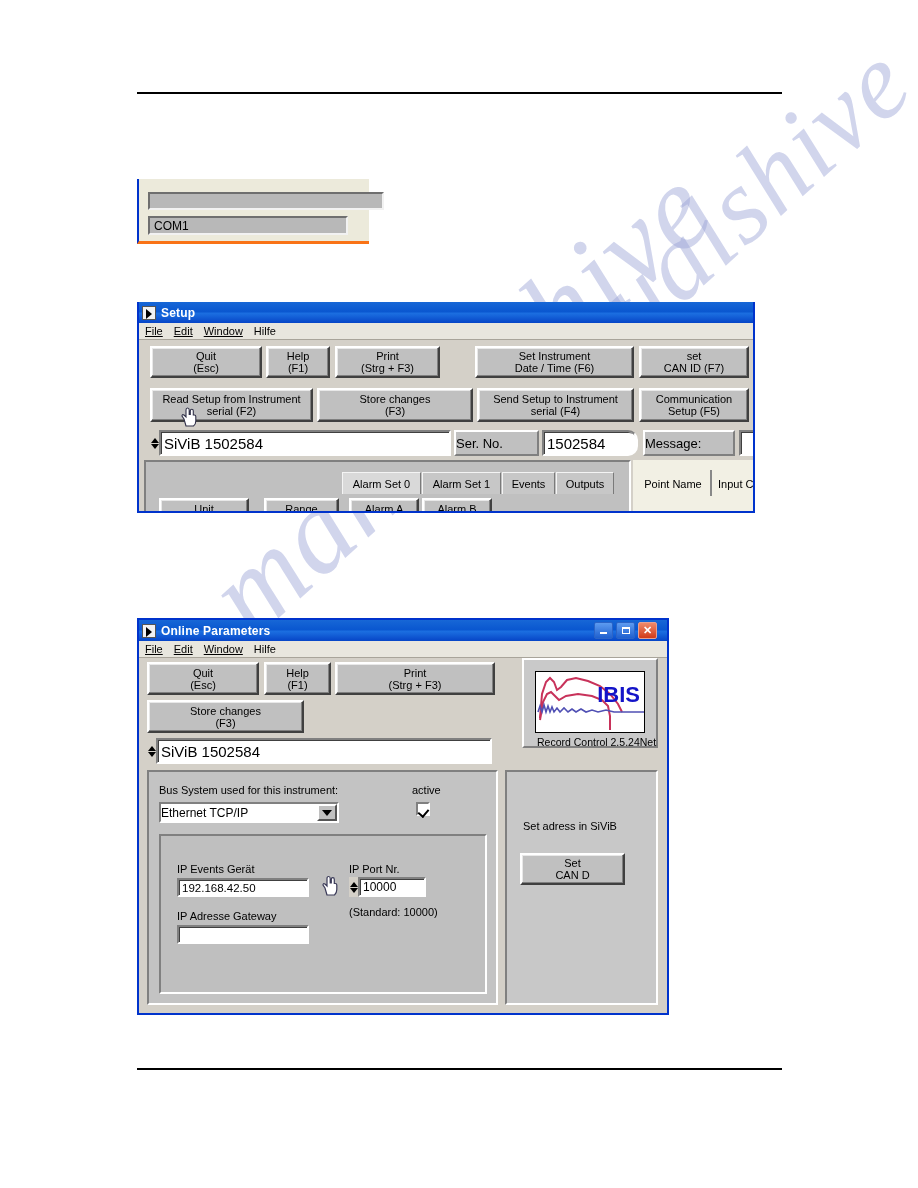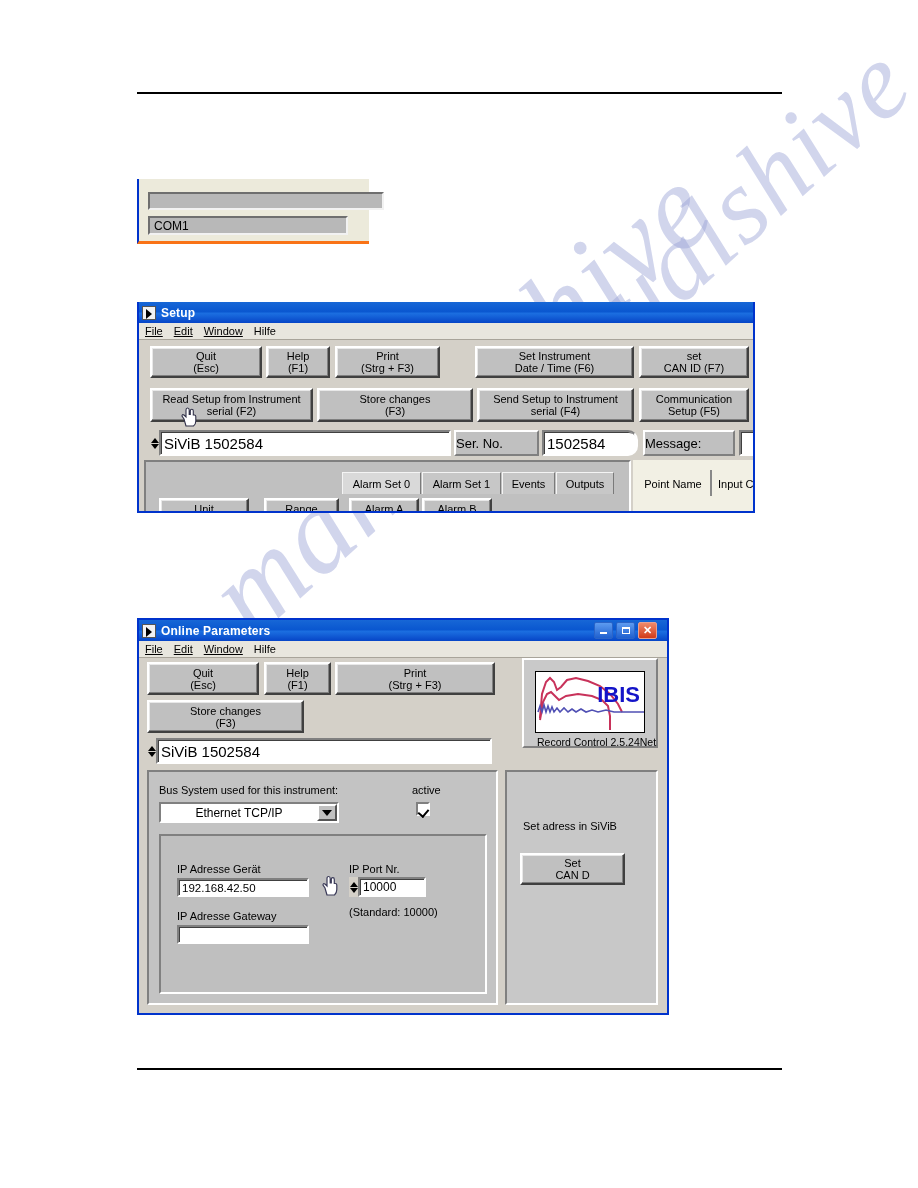--- a/index.html
+++ b/index.html
@@ -212,21 +212,21 @@
   }
 
   
   .combo {
     background:#fff;
     border-top:2px solid #808080; border-left:2px solid #808080;
     border-right:2px solid #ffffff; border-bottom:2px solid #ffffff;
     display:flex; align-items:center;
     font-size:12px;
   }
-  .combo .txt { flex:1 1 auto; text-align:center; }
+  .combo .txt { flex:1 1 auto; }
   .combo .arrowbtn {
     width:20px; height:100%;
     background:#c0c0c0;
     border-top:2px solid #fff; border-left:2px solid #fff;
     border-right:2px solid #555; border-bottom:2px solid #555;
     display:flex; align-items:center; justify-content:center;
     flex:none;
   }
   .combo .arrowbtn i {
     width:0;height:0;border-left:5px solid transparent;border-right:5px solid transparent;
@@ -454,21 +454,21 @@
     <span class="txt">Ethernet TCP/IP</span>
     <span class="arrowbtn">
         <i></i>
       </span>
   </div>
   <div class="lbl" style="position:absolute;left:273px;top:164px;">active</div>
   <div class="checkbox" style="position:absolute;left:277px;top:182px;"></div>
 
   <div class="panel" style="position:absolute;left:20px;top:214px;width:328px;height:160px;background:#bfbfbf;"></div>
 
-  <div class="lbl" style="position:absolute;left:38px;top:243px;">IP Adresse Gerät</div>
+  <div class="lbl" style="position:absolute;left:38px;top:243px;">IP Events Gerät</div>
   <div class="field" style="position:absolute;left:38px;top:258px;width:132px;height:19px;font-size:11.5px;">
     <span>192.168.42.50</span>
   </div>
 
   <div class="lbl" style="position:absolute;left:38px;top:290px;">IP Adresse Gateway</div>
   <div class="field" style="position:absolute;left:38px;top:305px;width:132px;height:19px;font-size:11.5px;">
     <span></span>
   </div>
 
   <svg class="hand" style="left:183px;top:255px;" width="17" height="21" viewBox="0 0 17 21">

